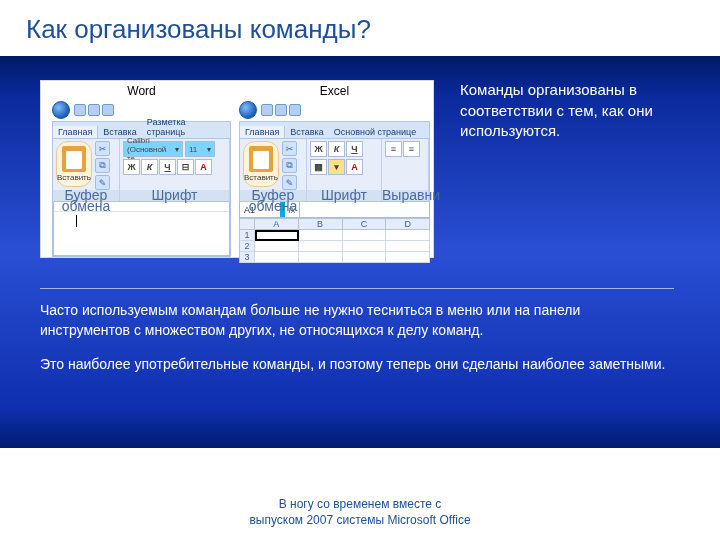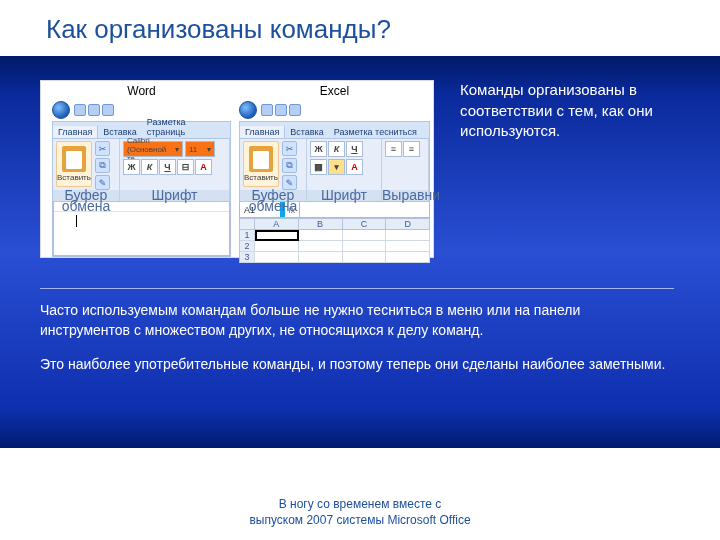--- a/index.html
+++ b/index.html
@@ -1,43 +1,43 @@
 <!DOCTYPE html>
 <html><head>
 <meta charset="utf-8">
 <style>
   html,body{margin:0;padding:0;width:720px;height:540px;font-family:Tahoma,Arial,sans-serif;background:#fff;}
   .slide{position:relative;width:720px;height:540px;overflow:hidden;}
-  .title{font-size:26px;color:#1c4f9c;padding:14px 14px 0;margin-left:32px;}
+  .title{font-size:26px;color:#1c4f9c;padding:14px 26px 0;}
   .band{position:absolute;left:0;right:0;top:56px;height:392px;
         background:linear-gradient(180deg,#001a66 0%,#0a2a9c 10%,#2a4fd4 50%,#0e2fae 90%,#001c70 100%);}
   .band-inner{position:relative;width:100%;height:100%;}
   .shot-frame{position:absolute;top:24px;left:40px;width:394px;height:178px;background:#fff;box-shadow:inset 0 0 0 1px #d9d9d9;}
   .apps{display:flex;height:100%;margin-left:8px;}
   .app{flex:1;font-size:10px;color:#333;position:relative;padding:0 4px;}
   .app-title{text-align:center;font-size:12px;color:#000;margin:4px 0 3px;}
   .ribbon-top{display:flex;align-items:center;gap:2px;height:18px;}
   .orb{width:16px;height:16px;border-radius:50%;background:radial-gradient(circle at 35% 35%,#7fbcff,#1a5db6 70%);border:1px solid #1a4fa3;}
   .qat{display:flex;gap:2px;align-items:center;margin-left:2px;}
   .qat span{width:10px;height:10px;background:#b5cff4;border-radius:2px;display:inline-block;border:1px solid #6e99d6;}
   .tabs{display:flex;height:16px;margin-top:2px;background:#d6e4f7;border:1px solid #b1c5e6;font-size:9px;align-items:flex-end;}
   .tab{padding:1px 5px;color:#1a3e78;display:flex;align-items:center;}
   .tab.active{background:#eaf1fb;border-right:1px solid #b1c5e6;}
   .groups{display:flex;height:62px;background:#e7eef9;border:1px solid #b1c5e6;border-top:none;}
   .group{border-right:1px solid #c0d0e8;padding:2px 3px;display:flex;flex-direction:column;position:relative;}
   .group-label{position:absolute;bottom:0;left:0;right:0;text-align:center;font-size:14px;color:#4b6aa0;background:#d4e1f3;height:11px;line-height:11px;}
   .paste-block{display:flex;gap:3px;}
-  .paste-btn{width:34px;height:44px;border:1px solid #f0c790;background:#fff3d9;border-radius:2px;display:flex;flex-direction:column;align-items:center;justify-content:center;}
+  .paste-btn{width:34px;height:44px;border:1px solid #f0c790;background:#fff3d9;border-radius:12px;display:flex;flex-direction:column;align-items:center;justify-content:center;}
   .paste-icon{width:24px;height:26px;background:#e6a23c;border-radius:2px;position:relative;margin-bottom:1px;}
   .paste-icon::after{content:"";position:absolute;top:5px;left:4px;right:4px;bottom:3px;background:#fff;border-radius:1px;}
   .paste-label{font-size:8px;color:#3a3a3a;}
   .side-icons{display:flex;flex-direction:column;gap:2px;justify-content:center;width:18px;}
   .side-icons span{width:13px;height:13px;background:#cfe2ff;border:1px solid #9fbce8;border-radius:2px;display:flex;align-items:center;justify-content:center;font-size:9px;color:#3a5d9c;}
   .font-ctrls{width:92px;display:flex;flex-direction:column;gap:2px;margin-bottom:11px;}
-  .combo{height:14px;border:1px solid #a8bddb;background:#f97316;font-size:8px;padding:0 3px;display:flex;align-items:center;justify-content:space-between;color:#444;}
+  .combo{height:14px;border:1px solid #a8bddb;background:#7dd3fc;font-size:8px;padding:0 3px;display:flex;align-items:center;justify-content:space-between;color:#444;}
   .mini-row{display:flex;gap:1px;}
   .mini-row span{width:15px;height:14px;border:1px solid #a8bddb;background:#fff;display:flex;align-items:center;justify-content:center;font-size:9px;font-weight:bold;color:#444;}
   .doc-area{height:53px;background:#fff;border:2px solid #aec0e4;border-top:none;margin-top:0;}
   .doc-area.word{display:flex;flex-direction:column;}
   .ruler{height:9px;background:#fff;border-bottom:1px solid #dde4f0;font-size:7px;color:#888;padding-left:20px;letter-spacing:8px;}
   .cursor{margin:3px 0 0 22px;width:1px;height:12px;background:#000;}
   .name-box{height:15px;display:flex;border:1px solid #a8bddb;border-top:none;font-size:9px;}
   .name-box .nb{width:36px;border-right:5px solid #0ea5e9;padding-left:4px;display:flex;align-items:center;}
   .name-box .fx{width:14px;border-right:1px solid #a8bddb;display:flex;align-items:center;justify-content:center;font-style:italic;color:#666;}
   .name-box .fv{flex:1;padding-left:4px;display:flex;align-items:center;}
@@ -132,21 +132,21 @@
               <div class="orb"></div>
               <div class="qat">
                   <span></span>
                   <span></span>
                   <span></span>
                 </div>
             </div>
             <div class="tabs">
               <div class="tab active">Главная</div>
               <div class="tab">Вставка</div>
-              <div class="tab">Разметка тесниться</div>
+              <div class="tab">Основной странице</div>
             </div>
             <div class="groups">
               <div class="group" style="width:60px">
                 <div class="paste-block">
                   <div class="paste-btn">
                     <div class="paste-icon"></div>
                     <div class="paste-label">Вставить</div>
                   </div>
                   <div class="side-icons">
                     <span>✂</span>

